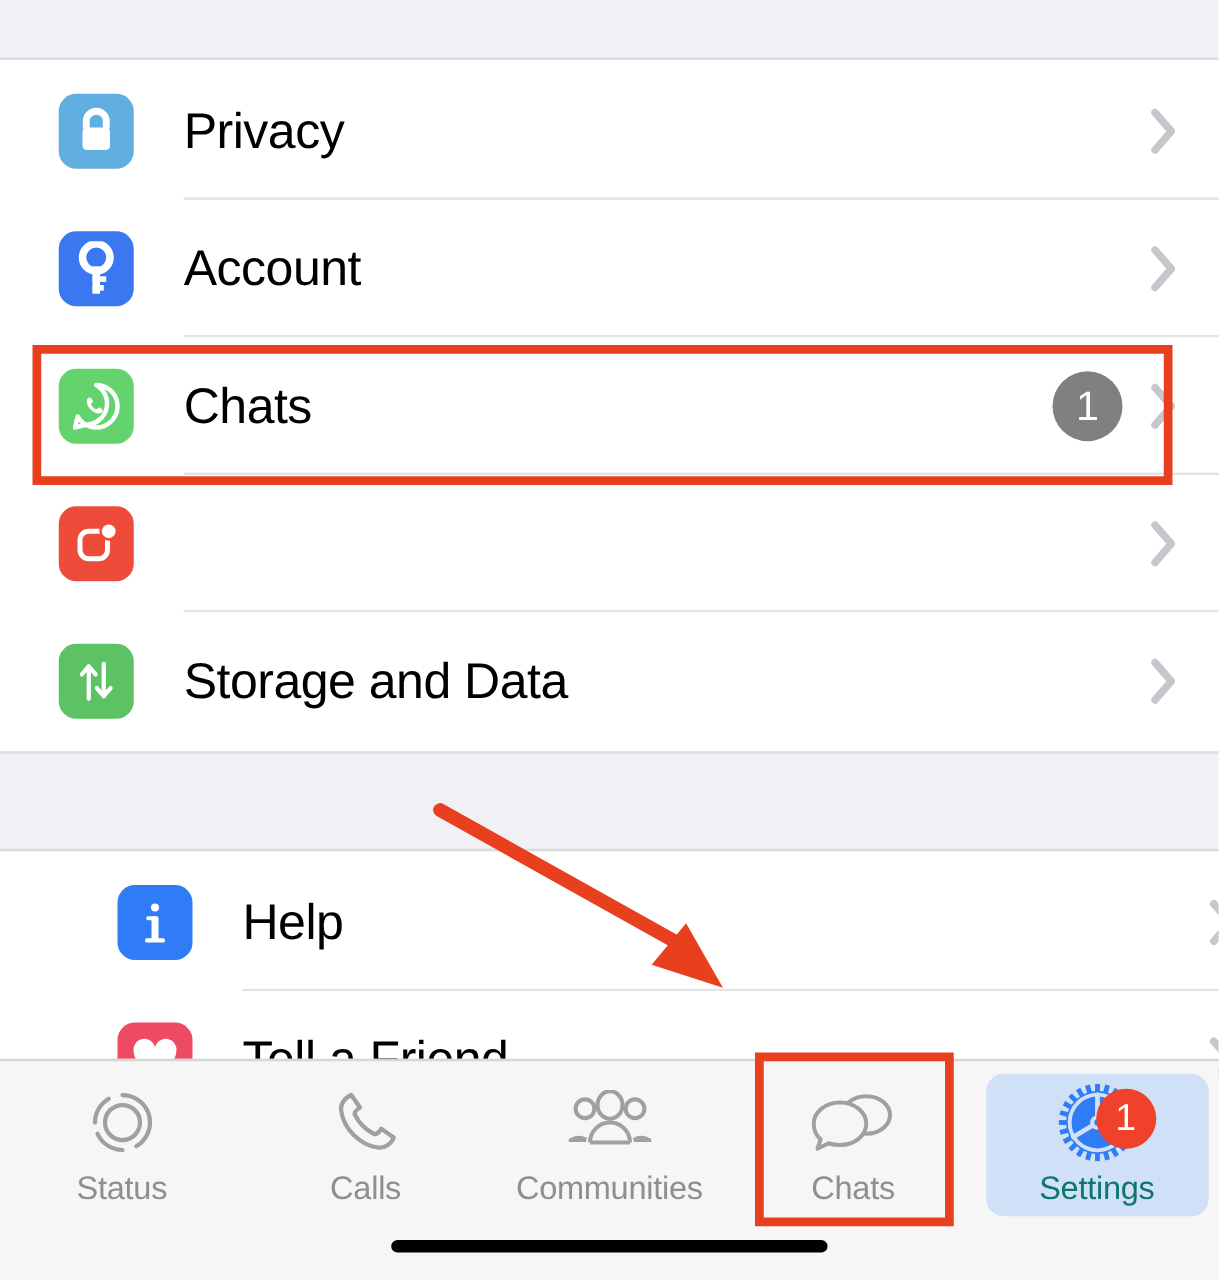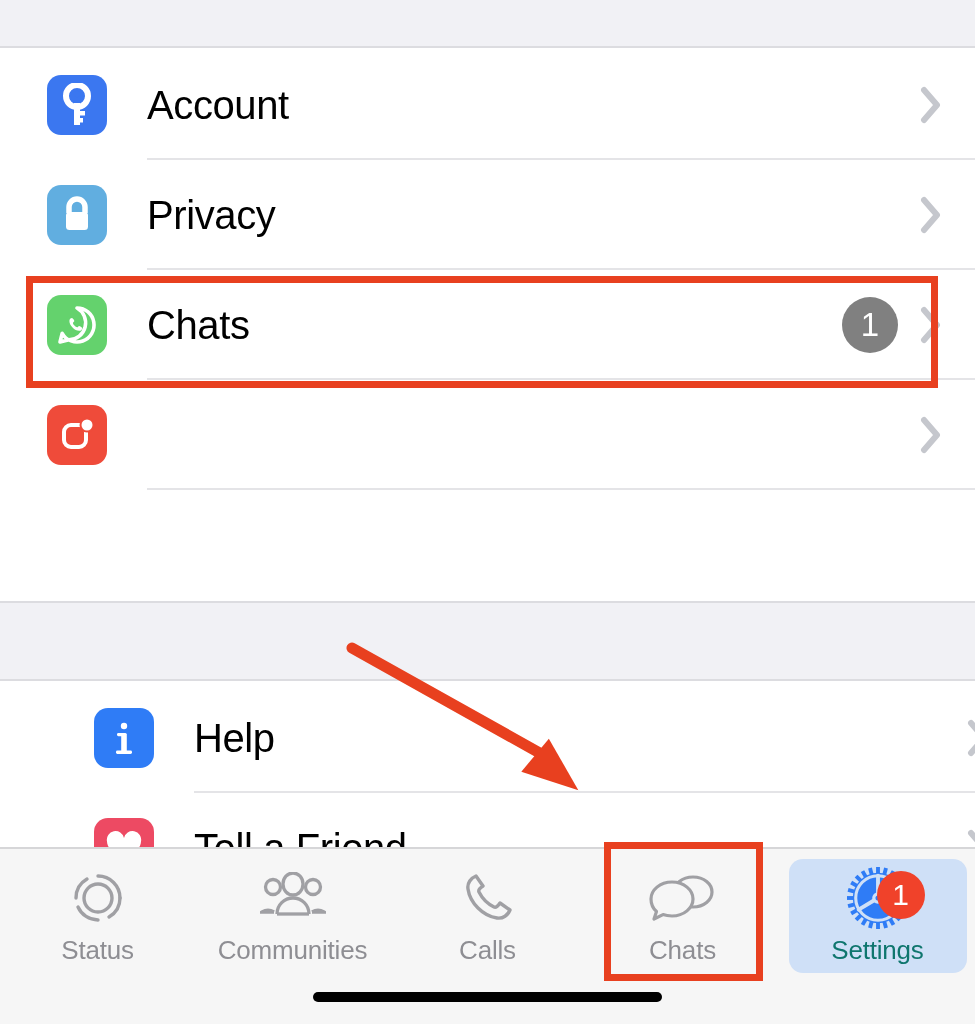--- a/index.html
+++ b/index.html
@@ -211,55 +211,55 @@
 </head>
 <body>
 
 <div id="screen">
 
   <div class="section-gap top"></div>
 
   <div class="list group-1">
 
     <div class="row">
+      <div class="app-icon" style="background:#61aee0;">
+        <svg width="36" height="42" viewBox="0 0 36 42">
+          <path d="M10 19 v-6 a8 8 0 0 1 16 0 v6" fill="none" stroke="#fff" stroke-width="5.5"></path>
+          <rect x="7" y="18" width="22" height="18" rx="3.5" fill="#fff"></rect>
+        </svg>
+      </div>
+      <div class="row-label">Privacy</div>
+      <div class="row-right">
+        <svg class="chevron" viewBox="0 0 22 38">
+          <polyline points="4,4 17,19 4,34" fill="none" stroke="#c5c7cd" stroke-width="6" stroke-linecap="round" stroke-linejoin="round"></polyline>
+        </svg>
+      </div>
+      <div class="divider"></div>
+    </div>
+
+    <div class="row">
       <div class="app-icon" style="background:#3b77f0;">
         <svg width="38" height="44" viewBox="0 0 38 44">
           <circle cx="19" cy="13" r="11" fill="none" stroke="#fff" stroke-width="6"></circle>
           <circle cx="19" cy="11" r="3.2" fill="#3b77f0"></circle>
           <rect x="16" y="20" width="6" height="22" fill="#fff"></rect>
           <rect x="16" y="28" width="11" height="4.5" fill="#fff"></rect>
           <rect x="16" y="35" width="9" height="4.5" fill="#fff"></rect>
         </svg>
       </div>
       <div class="row-label">Account</div>
       <div class="row-right">
         <svg class="chevron" viewBox="0 0 22 38">
           <polyline points="4,4 17,19 4,34" fill="none" stroke="#c5c7cd" stroke-width="6" stroke-linecap="round" stroke-linejoin="round"></polyline>
         </svg>
       </div>
       <div class="divider"></div>
     </div>
 
     <div class="row">
-      <div class="app-icon" style="background:#61aee0;">
-        <svg width="36" height="42" viewBox="0 0 36 42">
-          <path d="M10 19 v-6 a8 8 0 0 1 16 0 v6" fill="none" stroke="#fff" stroke-width="5.5"></path>
-          <rect x="7" y="18" width="22" height="18" rx="3.5" fill="#fff"></rect>
-        </svg>
-      </div>
-      <div class="row-label">Privacy</div>
-      <div class="row-right">
-        <svg class="chevron" viewBox="0 0 22 38">
-          <polyline points="4,4 17,19 4,34" fill="none" stroke="#c5c7cd" stroke-width="6" stroke-linecap="round" stroke-linejoin="round"></polyline>
-        </svg>
-      </div>
-      <div class="divider"></div>
-    </div>
-
-    <div class="row">
       <div class="app-icon" style="background:#64d26d;">
         <svg width="44" height="44" viewBox="0 0 44 44">
           <path d="M22 5 a17 17 0 1 1 -14.8 25.3 L5 39 l9-2.2 A17 17 0 0 0 22 5 z" fill="none" stroke="#fff" stroke-width="3.6" stroke-linejoin="round"></path>
           <path d="M17 15 c-1.4 0 -2.6 1.2 -2.6 3 0 4.6 5.2 9.8 9.8 9.8 1.8 0 3 -1.2 3 -2.6 0 -0.9 -2.4 -2.3 -3.1 -2.3 -0.8 0 -1.2 1.4 -2 1.4 -1.3 0 -4.2 -2.9 -4.2 -4.2 0 -0.8 1.4 -1.2 1.4 -2 0 -0.7 -1.4 -3.1 -2.3 -3.1 z" fill="#fff"></path>
         </svg>
       </div>
       <div class="row-label">Chats</div>
       <div class="row-right">
         <div class="count-badge">1</div>
         <svg class="chevron" viewBox="0 0 22 38">
@@ -278,20 +278,35 @@
         </svg>
       </div>
       <div class="row-right">
         <svg class="chevron" viewBox="0 0 22 38">
           <polyline points="4,4 17,19 4,34" fill="none" stroke="#c5c7cd" stroke-width="6" stroke-linecap="round" stroke-linejoin="round"></polyline>
         </svg>
       </div>
       <div class="divider"></div>
     </div>
 
+    <div class="row last">
+      <div class="app-icon" style="background:#5dc264;">
+        <svg width="38" height="40" viewBox="0 0 38 40">
+          <path d="M13 34 V8 M13 8 l-5.5 6.5 M13 8 l5.5 6.5" fill="none" stroke="#fff" stroke-width="3.4" stroke-linecap="round" stroke-linejoin="round"></path>
+          <path d="M25 6 V32 M25 32 l-5.5 -6.5 M25 32 l5.5 -6.5" fill="none" stroke="#fff" stroke-width="3.4" stroke-linecap="round" stroke-linejoin="round"></path>
+        </svg>
+      </div>
+      <div class="row-label">Storage and Data</div>
+      <div class="row-right">
+        <svg class="chevron" viewBox="0 0 22 38">
+          <polyline points="4,4 17,19 4,34" fill="none" stroke="#c5c7cd" stroke-width="6" stroke-linecap="round" stroke-linejoin="round"></polyline>
+        </svg>
+      </div>
+
+    </div>
   </div>
 
   <div class="section-gap mid"></div>
 
   <div class="list group-2">
 
     <div class="row">
       <div class="app-icon" style="background:#2f7cf6;">
         <svg width="34" height="42" viewBox="0 0 34 42">
           <circle cx="17" cy="9" r="3.2" fill="#fff"></circle>
@@ -331,44 +346,44 @@
       <div class="tab-icon-wrap">
         <svg width="58" height="58" viewBox="0 0 58 58">
           <circle cx="29" cy="29" r="14" fill="none" stroke="#a0a0a4" stroke-width="3.4"></circle>
           <path d="M29 7 A22 22 0 0 1 51 29" fill="none" stroke="#a0a0a4" stroke-width="3.4" stroke-linecap="round"></path>
           <path d="M51 29 A22 22 0 0 1 40 48" fill="none" stroke="#a0a0a4" stroke-width="3.4" stroke-linecap="round"></path>
           <path d="M29 51 A22 22 0 0 1 9 38" fill="none" stroke="#a0a0a4" stroke-width="3.4" stroke-linecap="round"></path>
           <path d="M7 29 A22 22 0 0 1 18 10" fill="none" stroke="#a0a0a4" stroke-width="3.4" stroke-linecap="round"></path>
         </svg>
       </div>
       <div class="tab-label">Status</div>
+    </div>
+
+    <div class="tab">
+      <div class="tab-icon-wrap">
+        <svg width="56" height="56" viewBox="0 0 56 56">
+          <path d="M16 6 C11 8 7 13 8 19 C10 33 23 46 37 48 C43 49 48 45 50 40 L40 33 C38 36 36 38 34 37 C28 34 22 28 19 22 C18 20 20 18 23 16 z" fill="none" stroke="#a0a0a4" stroke-width="3.4" stroke-linejoin="round"></path>
+        </svg>
+      </div>
+      <div class="tab-label">Calls</div>
     </div>
 
     <div class="tab">
       <div class="tab-icon-wrap">
         <svg width="66" height="52" viewBox="0 0 66 52">
           <ellipse cx="33" cy="12" rx="10" ry="11" fill="none" stroke="#a0a0a4" stroke-width="3.3"></ellipse>
           <circle cx="13" cy="15" r="7.5" fill="none" stroke="#a0a0a4" stroke-width="3.3"></circle>
           <circle cx="53" cy="15" r="7.5" fill="none" stroke="#a0a0a4" stroke-width="3.3"></circle>
           <path d="M17 42 A16 16 0 0 1 49 42" fill="none" stroke="#a0a0a4" stroke-width="3.3"></path>
           <path d="M17 42 H49" stroke="#a0a0a4" stroke-width="3.3"></path>
           <path d="M14 40 A12 12 0 0 0 2 40 H14" fill="none" stroke="#a0a0a4" stroke-width="3.3"></path>
           <path d="M52 40 A12 12 0 0 1 64 40 H52" fill="none" stroke="#a0a0a4" stroke-width="3.3"></path>
         </svg>
       </div>
       <div class="tab-label">Communities</div>
-    </div>
-
-    <div class="tab">
-      <div class="tab-icon-wrap">
-        <svg width="56" height="56" viewBox="0 0 56 56">
-          <path d="M16 6 C11 8 7 13 8 19 C10 33 23 46 37 48 C43 49 48 45 50 40 L40 33 C38 36 36 38 34 37 C28 34 22 28 19 22 C18 20 20 18 23 16 z" fill="none" stroke="#a0a0a4" stroke-width="3.4" stroke-linejoin="round"></path>
-        </svg>
-      </div>
-      <div class="tab-label">Calls</div>
     </div>
 
     <div class="tab">
       <div class="tab-icon-wrap">
         <svg width="68" height="54" viewBox="0 0 68 54">
           <path d="M44 6 C55 6 63 13 63 21 C63 29 55 36 44 36 C41 36 38.5 35.6 36 34.9 L28 39 L30 32 C26.5 29.6 25 25.6 25 21 C25 13 33 6 44 6 z" fill="#f6f6f6" stroke="#a0a0a4" stroke-width="3.2" stroke-linejoin="round"></path>
           <path d="M23 11 C35 11 44 19 44 28 C44 37 35 45 23 45 C19.5 45 16.5 44.5 14 43.6 L5 48 L7.5 40.5 C4 37.5 2 33 2 28 C2 19 11 11 23 11 z" fill="#f6f6f6" stroke="#a0a0a4" stroke-width="3.2" stroke-linejoin="round"></path>
         </svg>
       </div>
       <div class="tab-label">Chats</div>

